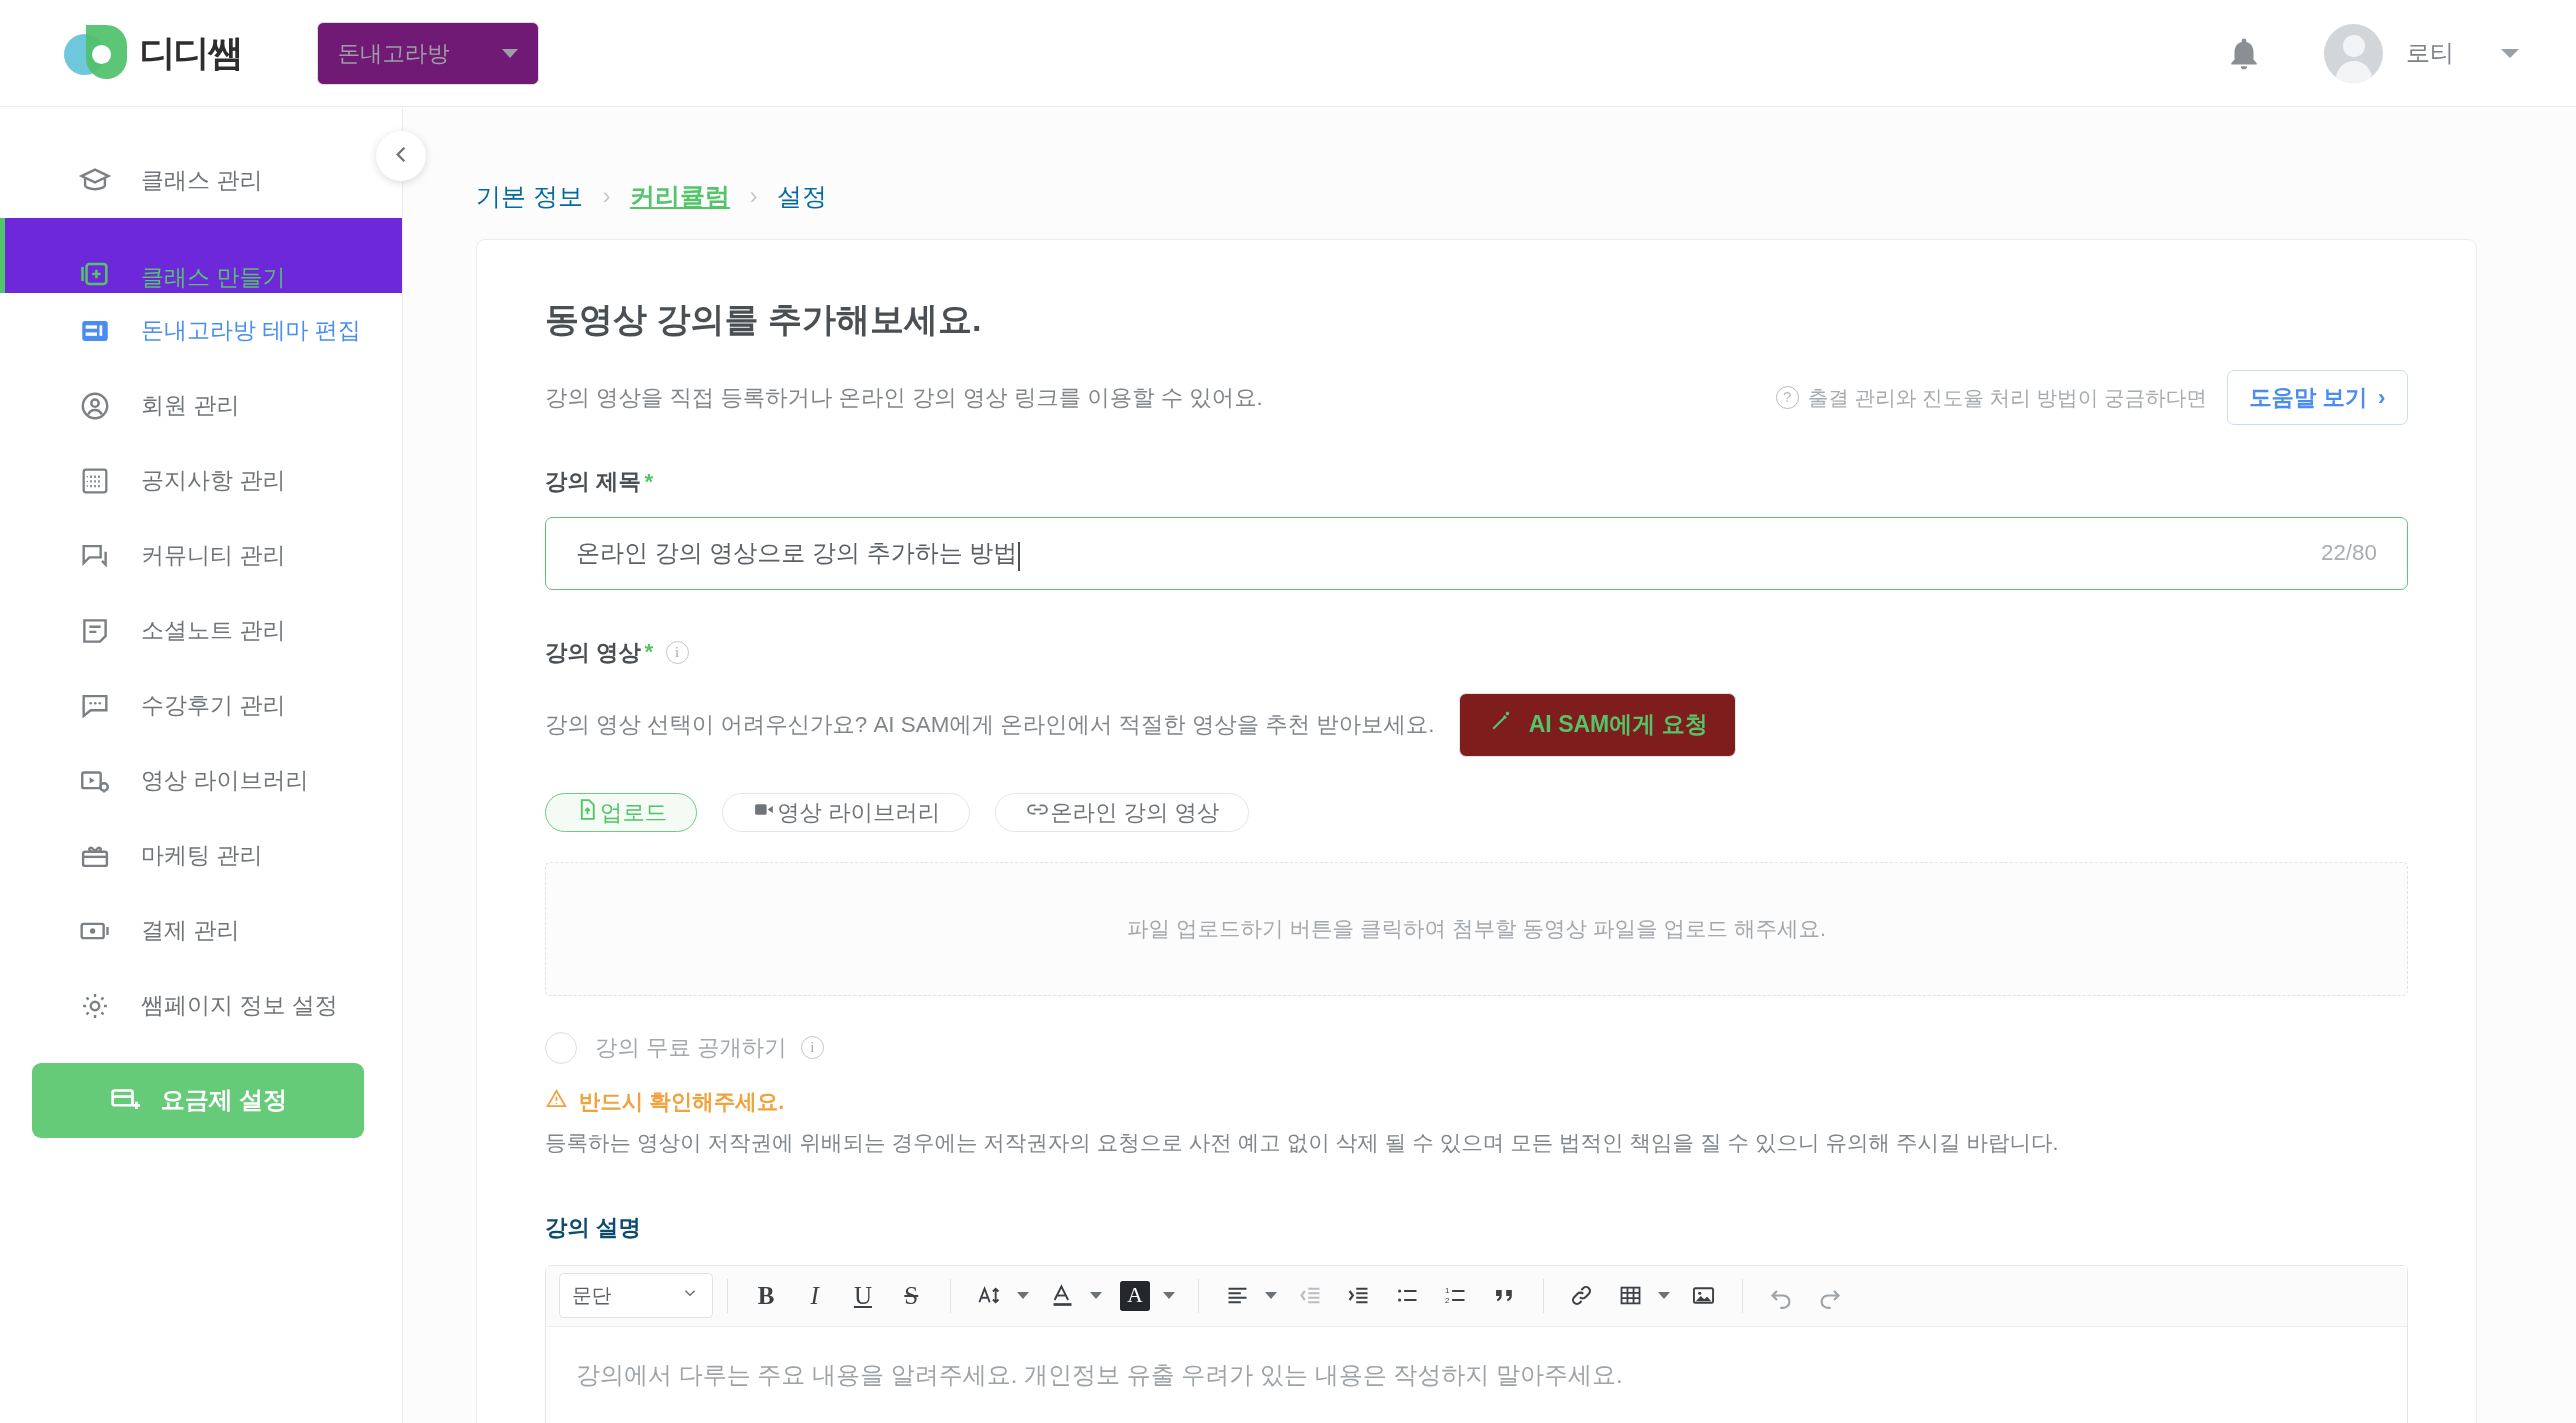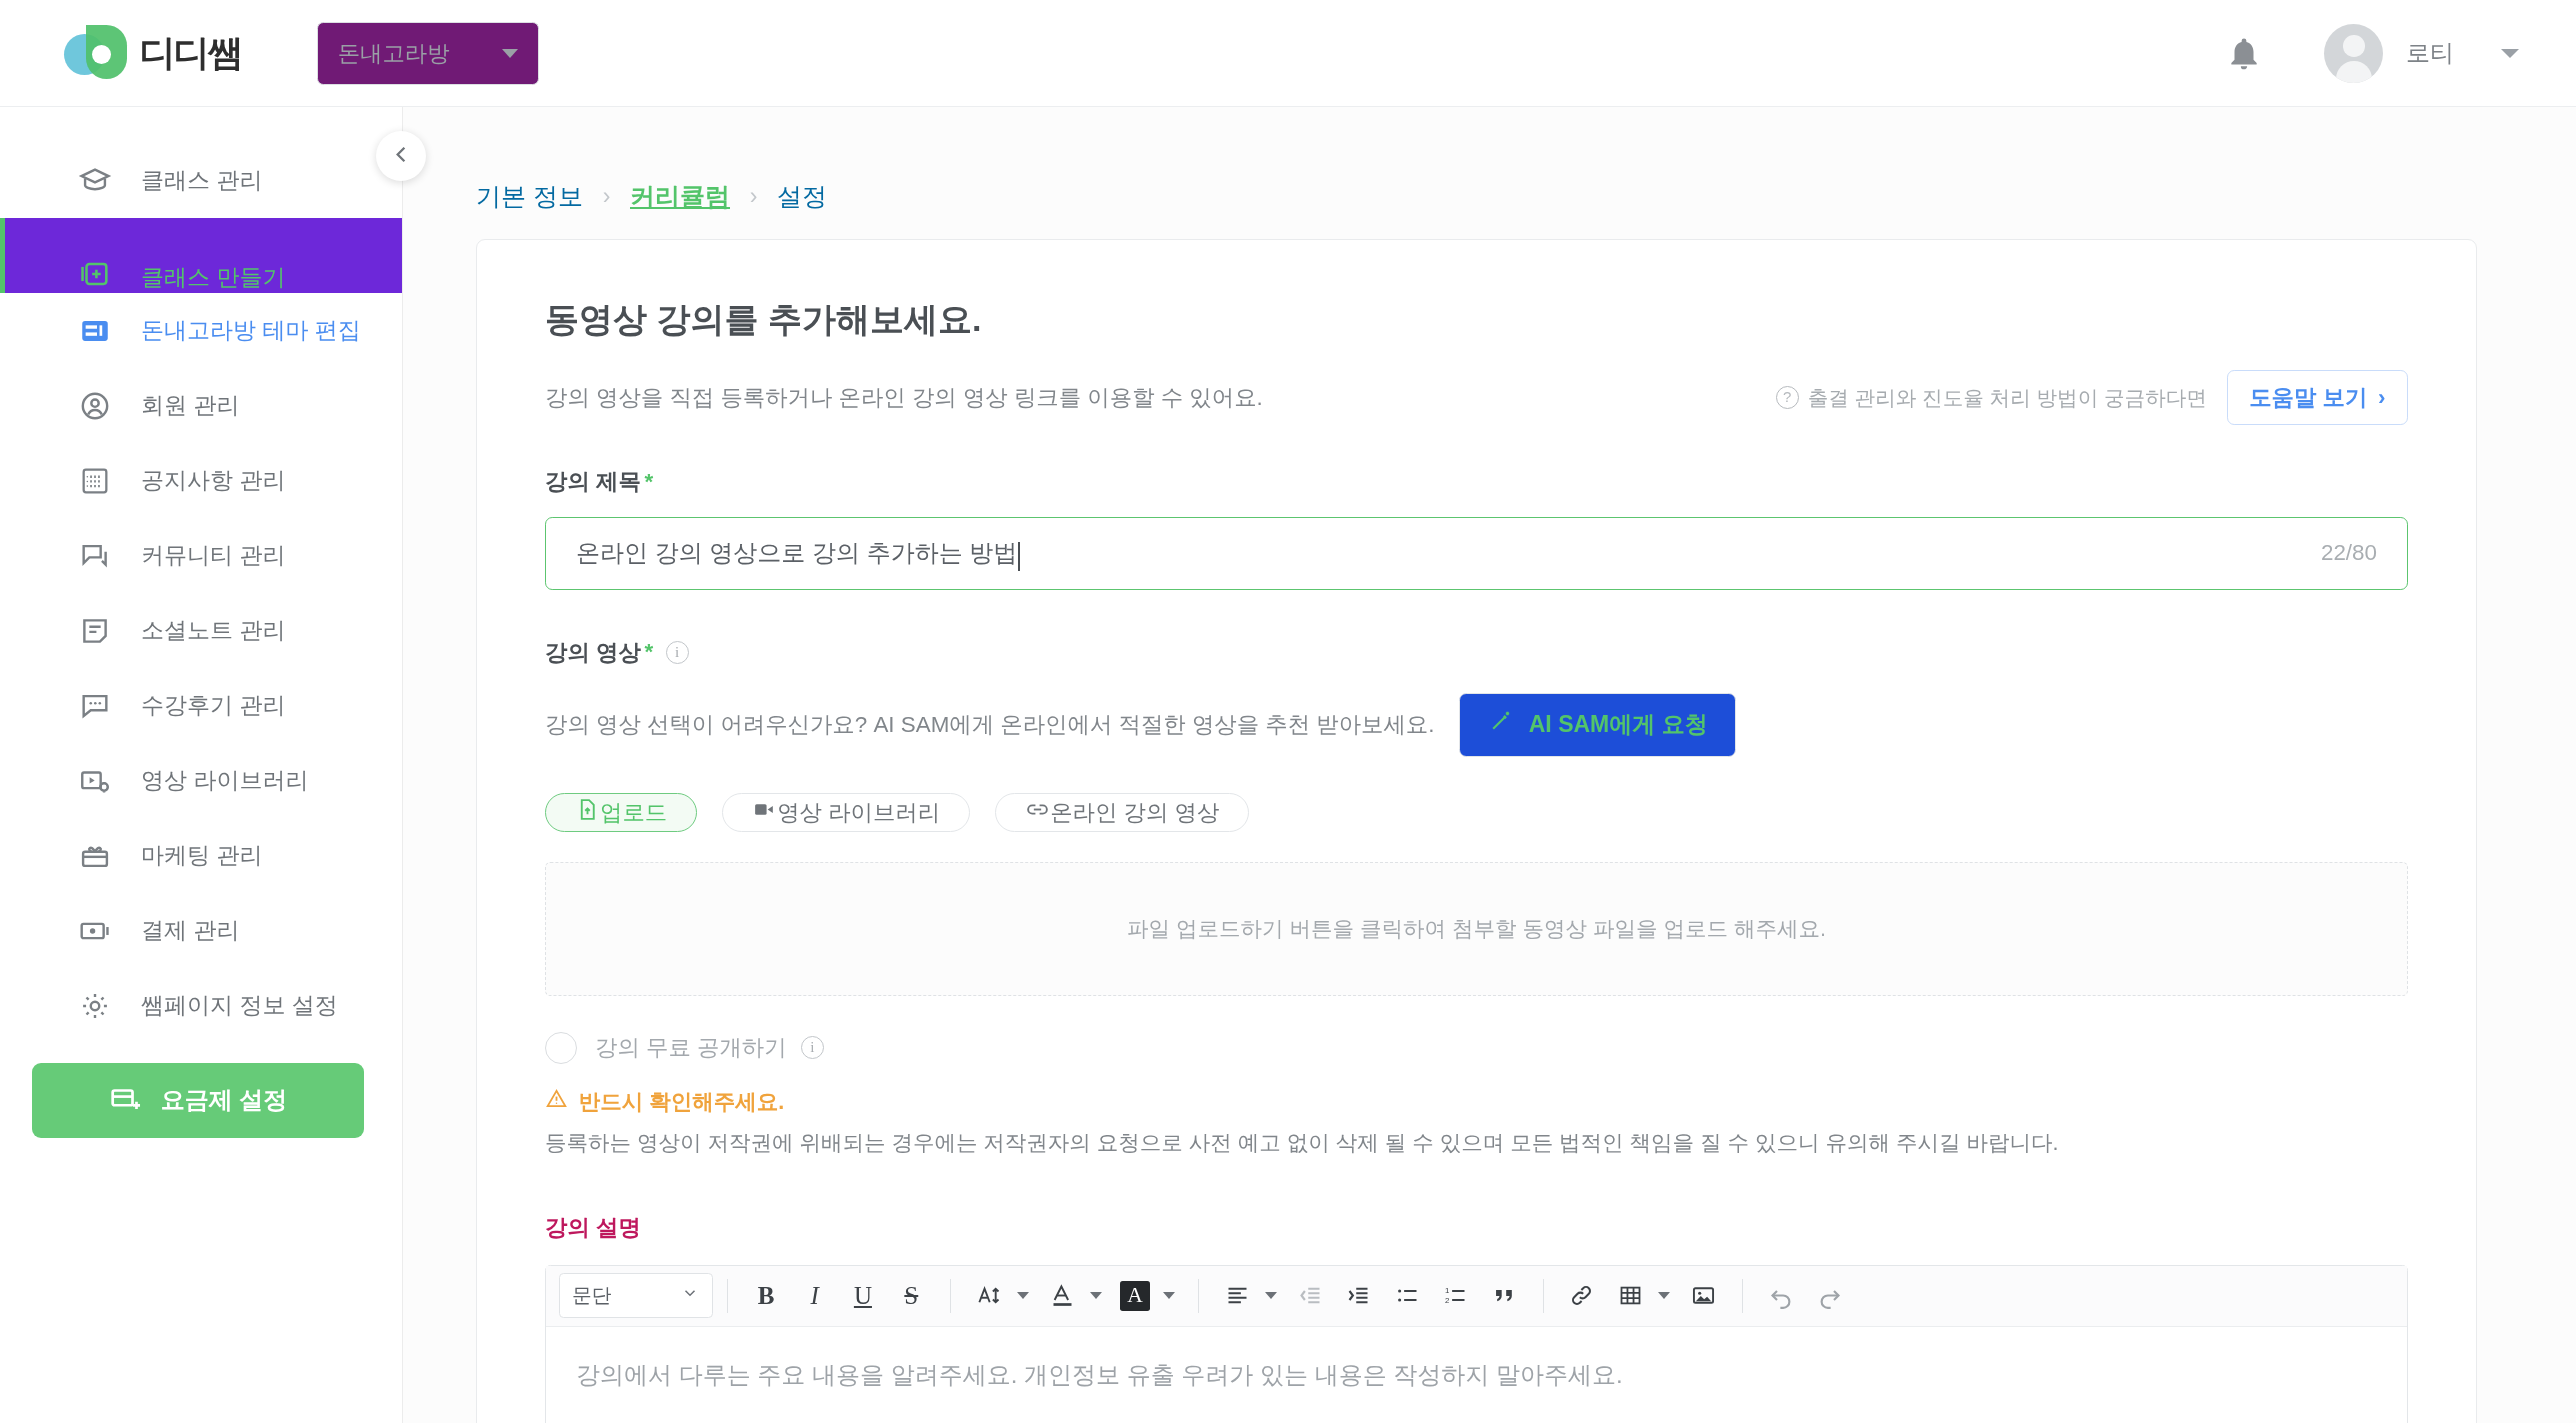--- a/index.html
+++ b/index.html
@@ -253,21 +253,21 @@
   .video-section { margin-top: 47px; }
   .ai-row {
     margin-top: 25px;
     display: flex; align-items: center;
   }
   .ai-hint { font-size: 22.4px; color: #81868b; }
   .ai-btn {
     margin-left: 25px;
     height: 64px; padding: 0 27px;
     border: 0.9px solid #e2e5e8; border-radius: 7.2px;
-    background: #1d4ed8;
+    background: #7f1d1d;
     display: flex; align-items: center; gap: 14.3px;
     font-size: 23px; font-weight: 700; color: #53c46a;
   }
 
   .tabs { margin-top: 36px; display: flex; gap: 25px; }
   .tab {
     height: 39px; padding: 0 29px;
     border-radius: 28px;
     border: 0.9px solid #e3e6e9;
     background: #fff;
@@ -303,21 +303,21 @@
   .warn-title {
     margin-top: 23px;
     display: flex; align-items: center; gap: 10.7px;
     font-size: 21.5px; font-weight: 700; color: #f0a33c;
   }
   .warn-body {
     margin-top: 12.5px;
     font-size: 21.5px; color: #81868b;
   }
 
-  .desc-label { margin-top: 55px; font-size: 22.4px; font-weight: 700; color: #be185d; }
+  .desc-label { margin-top: 55px; font-size: 22.4px; font-weight: 700; color: #0c4a6e; }
 
   .editor {
     margin-top: 21.5px;
     border: 0.9px solid #e3e6e9; border-radius: 5.4px;
     background: #fff;
     height: 279px;
   }
   .toolbar {
     height: 61px;
     border-bottom: 0.9px solid #ebedef;

